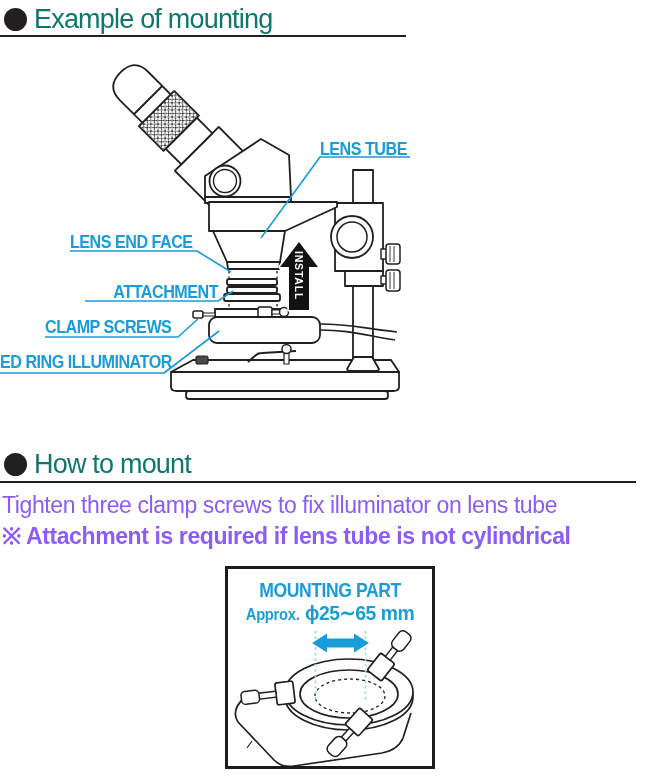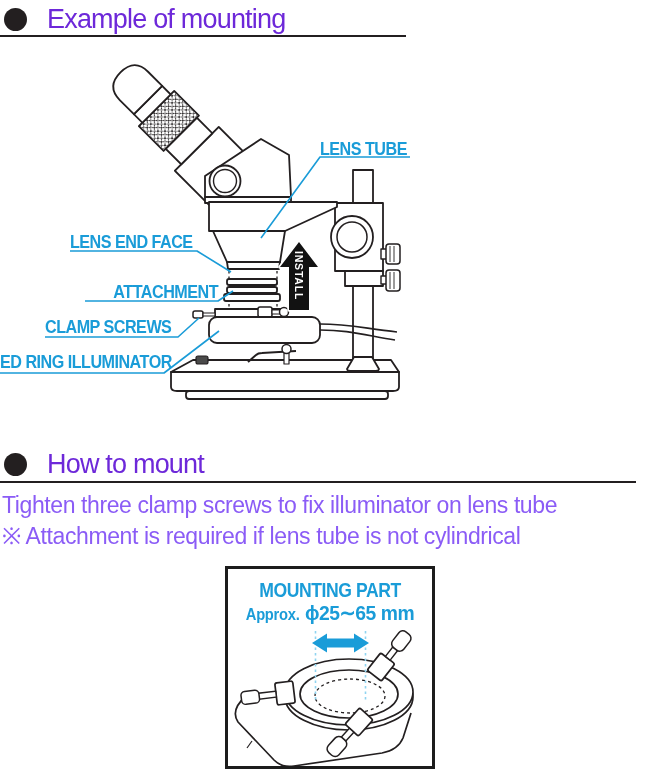--- a/index.html
+++ b/index.html
@@ -1,20 +1,20 @@
 <!DOCTYPE html>
 <html><head>
 <meta charset="utf-8">
 <style>
   html,body{margin:0;padding:0;background:#fff;}
   .page{position:relative;width:654px;height:776px;background:#fff;overflow:hidden;
         font-family:"Liberation Sans",sans-serif;}
   .art{position:absolute;left:0;top:0;z-index:1;}
-  .sec-hdr{position:absolute;left:4px;display:flex;align-items:center;gap:20px;z-index:2;
-           font-size:27px;font-weight:400;color:#6d28d9;letter-spacing:-0.8px;white-space:nowrap;}
+  .sec-hdr{position:absolute;left:4px;display:flex;align-items:center;gap:7px;z-index:2;
+           font-size:27px;font-weight:400;color:#0f766e;letter-spacing:-0.8px;white-space:nowrap;}
   .bullet{width:23px;height:23px;border-radius:50%;background:#231f20;flex:0 0 auto;}
   .rule{position:absolute;left:0;height:2px;background:#231f20;z-index:2;}
   .bodytext{position:absolute;left:2px;z-index:2;font-size:23px;color:#8b5cf6;
             letter-spacing:-0.4px;white-space:nowrap;}
   .bluelabel{position:absolute;z-index:2;font-size:19px;font-weight:700;color:#1a9cd8;
              letter-spacing:-0.6px;white-space:nowrap;transform:scaleX(0.85);transform-origin:0 50%;}
   .bluelabel.ralign{text-align:right;transform-origin:100% 50%;}
   .mbox{position:absolute;left:225px;top:566px;width:210px;height:203px;z-index:2;
         border:3px solid #1c1c1c;box-sizing:border-box;}
   .mbox-title{position:absolute;left:225px;top:579px;width:210px;z-index:3;text-align:center;
@@ -164,21 +164,21 @@
   <div class="bluelabel" style="left:45px;top:316px;">CLAMP SCREWS</div>
   <div class="bluelabel" style="left:0px;top:351px;">ED RING ILLUMINATOR</div>
 
   <div class="sec-hdr" style="top:449px;">
     <span class="bullet"></span>
     <span>How to mount</span>
   </div>
   <div class="rule" style="top:481px;width:636px;"></div>
 
   <div class="bodytext" style="top:492px;">Tighten three clamp screws to fix illuminator on lens tube</div>
-  <div class="bodytext" style="top:519px;">※ Attachment is required if lens tube is not cylindrical</div>
+  <div class="bodytext" style="top:519px;font-weight:bold;">※ Attachment is required if lens tube is not cylindrical</div>
 
   <div class="mbox"></div>
   <div class="mbox-title">MOUNTING PART</div>
   <div class="mbox-approx">
     <span class="approx-pre">Approx.</span>
     <span class="approx-val">ϕ25∼65 mm</span>
   </div>
 
 </div>
 

